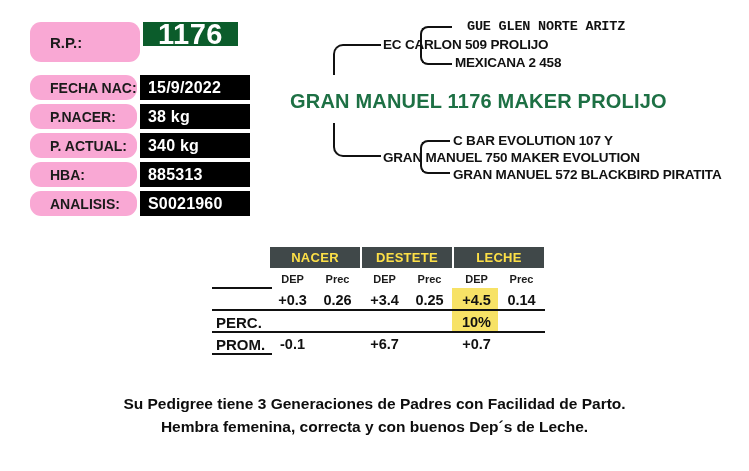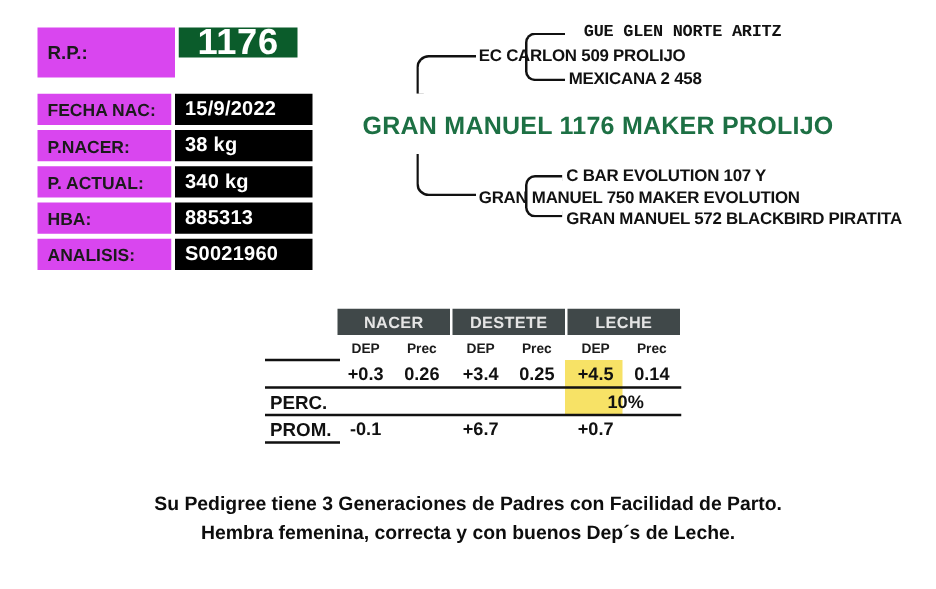--- a/index.html
+++ b/index.html
@@ -4,22 +4,22 @@
 <style>
   html,body{margin:0;padding:0;background:#ffffff;}
   .page{
     position:relative;width:749px;height:471px;background:#ffffff;overflow:hidden;
     font-family:"Liberation Sans","DejaVu Sans",sans-serif;color:#111111;
   }
   .abs{position:absolute;}
 
   
   .label-box{
-    background:#d946ef;color:#1b1b1b;font-weight:bold;
-    display:flex;align-items:center;padding-left:8px;box-sizing:border-box;
+    background:#f9a8d4;color:#1b1b1b;font-weight:bold;
+    display:flex;align-items:center;padding-left:20px;box-sizing:border-box;border-radius:11px;
   }
   .rp-label{left:30px;top:22px;width:110px;height:40px;font-size:15px;}
   .rp-value{
     left:143px;top:22px;width:95px;height:24px;background:#0b5c2b;color:#ffffff;
     font-size:29px;font-weight:bold;display:flex;align-items:center;justify-content:center;
     letter-spacing:0.5px;
   }
   .field-label{width:107px;height:25px;font-size:14px;}
   .field-value{
     left:140px;width:110px;height:25px;background:#000000;color:#ffffff;
@@ -41,21 +41,21 @@
     border-left-width:2px;border-top-width:2px;border-top-left-radius:10px;}
   .brk-bot-outer{left:333px;top:123px;width:46px;height:32px;
     border-left-width:2px;border-bottom-width:2px;border-bottom-left-radius:10px;}
   .brk-bot-inner{left:420px;top:140px;width:28px;height:30px;
     border-left-width:2px;border-top-width:2px;border-bottom-width:2px;
     border-radius:8px 0 0 8px;}
 
   
   .epd{left:212px;top:247px;width:333px;height:112px;}
   .hbox{
-    position:absolute;top:0;width:90px;height:21px;background:#404849;color:#e5e5e5;
+    position:absolute;top:0;width:90px;height:21px;background:#404849;color:#fde047;
     font-size:13px;font-weight:bold;display:flex;align-items:center;justify-content:center;
     letter-spacing:0.3px;
   }
   .subcell{
     position:absolute;top:24px;width:45px;height:15px;font-size:11px;font-weight:bold;
     display:flex;align-items:center;justify-content:center;color:#1b1b1b;
   }
   .hline{position:absolute;height:2px;background:#111111;}
   .ycell{position:absolute;background:#f7e266;}
   .vcell{
@@ -132,21 +132,21 @@
     <div class="hline" style="left:0;top:106px;width:60px;"></div>
 
     <div class="vcell" style="left:58px;top:44px;">+0.3</div>
     <div class="vcell" style="left:103px;top:44px;">0.26</div>
     <div class="vcell" style="left:150px;top:44px;">+3.4</div>
     <div class="vcell" style="left:195px;top:44px;">0.25</div>
     <div class="vcell" style="left:242px;top:44px;">+4.5</div>
     <div class="vcell" style="left:287px;top:44px;">0.14</div>
 
     <div class="rowlab" style="top:66px;">PERC.</div>
-    <div class="vcell" style="left:242px;top:66px;margin-left:24px;">10%</div>
+    <div class="vcell" style="left:242px;top:66px;">10%</div>
 
     <div class="rowlab" style="top:88px;">PROM.</div>
     <div class="vcell" style="left:58px;top:88px;">-0.1</div>
     <div class="vcell" style="left:150px;top:88px;">+6.7</div>
     <div class="vcell" style="left:242px;top:88px;">+0.7</div>
   </div>
 
   <div class="abs desc">
     <div>Su Pedigree tiene 3 Generaciones de Padres con Facilidad de Parto.</div>
     <div>Hembra femenina, correcta y con buenos Dep´s de Leche.</div>

